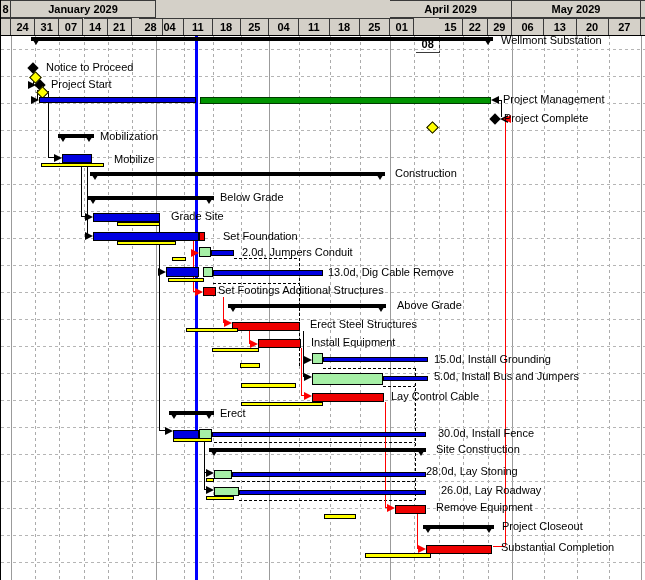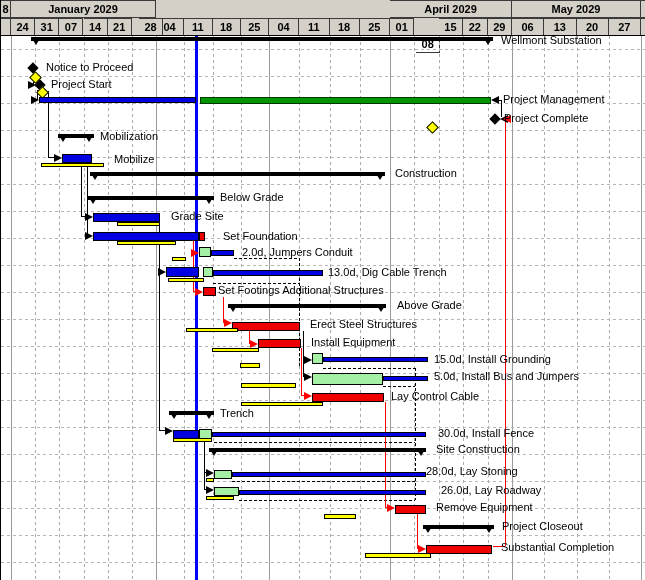--- a/index.html
+++ b/index.html
@@ -222,21 +222,21 @@
       <div class="bar yellow" style="left: 116px; top: 241px; width: 59px; height: 4px;"></div>
       <div class="lbl" style="left: 212px; top: 230px; margin-left: 10px;">Set Foundation</div>
       <div class="bar green" style="left: 198px; top: 247px; width: 12px; height: 10px;"></div>
       <div class="bar thin" style="left: 210px; top: 250px; width: 23px; height: 6px;"></div>
       <div class="bar yellow" style="left: 171px; top: 257px; width: 14px; height: 4px;"></div>
       <div class="lbl" style="left: 241px; top: 246px;">2.0d, Jumpers Conduit</div>
       <div class="bar blue" style="left: 165px; top: 267px; width: 33px; height: 10px;"></div>
       <div class="bar green" style="left: 202px; top: 267px; width: 10px; height: 10px;"></div>
       <div class="bar thin" style="left: 212px; top: 270px; width: 110px; height: 6px;"></div>
       <div class="bar yellow" style="left: 167px; top: 278px; width: 36px; height: 4px;"></div>
-      <div class="lbl" style="left: 327px; top: 266px;">13.0d, Dig Cable Trench</div>
+      <div class="lbl" style="left: 327px; top: 266px;">13.0d, Dig Cable Remove</div>
       <div class="bar red" style="left: 202px; top: 287px; width: 13px; height: 9px;"></div>
       <div class="lbl" style="left: 217px; top: 284px;">Set Footings Additional Structures</div>
       <div class="bar summary" style="left: 227px; top: 304px; width: 158px; height: 4px;"></div>
       <div class="sumtri" style="left: 227px; top: 304px;"></div>
       <div class="sumtri" style="left: 375px; top: 304px;"></div>
       <div class="lbl" style="left: 396px; top: 299px;">Above Grade</div>
       <div class="bar red" style="left: 231px; top: 322px; width: 68px; height: 9px;"></div>
       <div class="bar yellow" style="left: 185px; top: 328px; width: 52px; height: 4px;"></div>
       <div class="lbl" style="left: 309px; top: 318px;">Erect Steel Structures</div>
       <div class="bar red" style="left: 257px; top: 339px; width: 43px; height: 9px;"></div>
@@ -249,21 +249,21 @@
       <div class="bar green" style="left: 311px; top: 373px; width: 71px; height: 12px;"></div>
       <div class="bar thin" style="left: 382px; top: 376px; width: 45px; height: 5px;"></div>
       <div class="bar yellow" style="left: 240px; top: 383px; width: 55px; height: 5px;"></div>
       <div class="lbl" style="left: 433px; top: 370px;">5.0d, Install Bus and Jumpers</div>
       <div class="bar red" style="left: 311px; top: 393px; width: 72px; height: 9px;"></div>
       <div class="bar yellow" style="left: 240px; top: 402px; width: 82px; height: 4px;"></div>
       <div class="lbl" style="left: 390px; top: 390px;">Lay Control Cable</div>
       <div class="bar summary" style="left: 168px; top: 411px; width: 45px; height: 4px;"></div>
       <div class="sumtri" style="left: 168px; top: 411px;"></div>
       <div class="sumtri" style="left: 203px; top: 411px;"></div>
-      <div class="lbl" style="left: 219px; top: 407px;">Trench</div>
+      <div class="lbl" style="left: 219px; top: 407px;">Erect</div>
       <div class="bar blue" style="left: 172px; top: 430px; width: 26px; height: 9px;"></div>
       <div class="bar green" style="left: 198px; top: 429px; width: 13px; height: 10px;"></div>
       <div class="bar thin" style="left: 211px; top: 432px; width: 214px; height: 5px;"></div>
       <div class="bar yellow" style="left: 172px; top: 438px; width: 39px; height: 4px;"></div>
       <div class="lbl" style="left: 437px; top: 427px;">30.0d, Install Fence</div>
       <div class="bar summary" style="left: 208px; top: 448px; width: 217px; height: 4px;"></div>
       <div class="sumtri" style="left: 208px; top: 448px;"></div>
       <div class="sumtri" style="left: 415px; top: 448px;"></div>
       <div class="lbl" style="left: 435px; top: 443px;">Site Construction</div>
       <div class="bar green" style="left: 213px; top: 470px; width: 18px; height: 9px;"></div>

